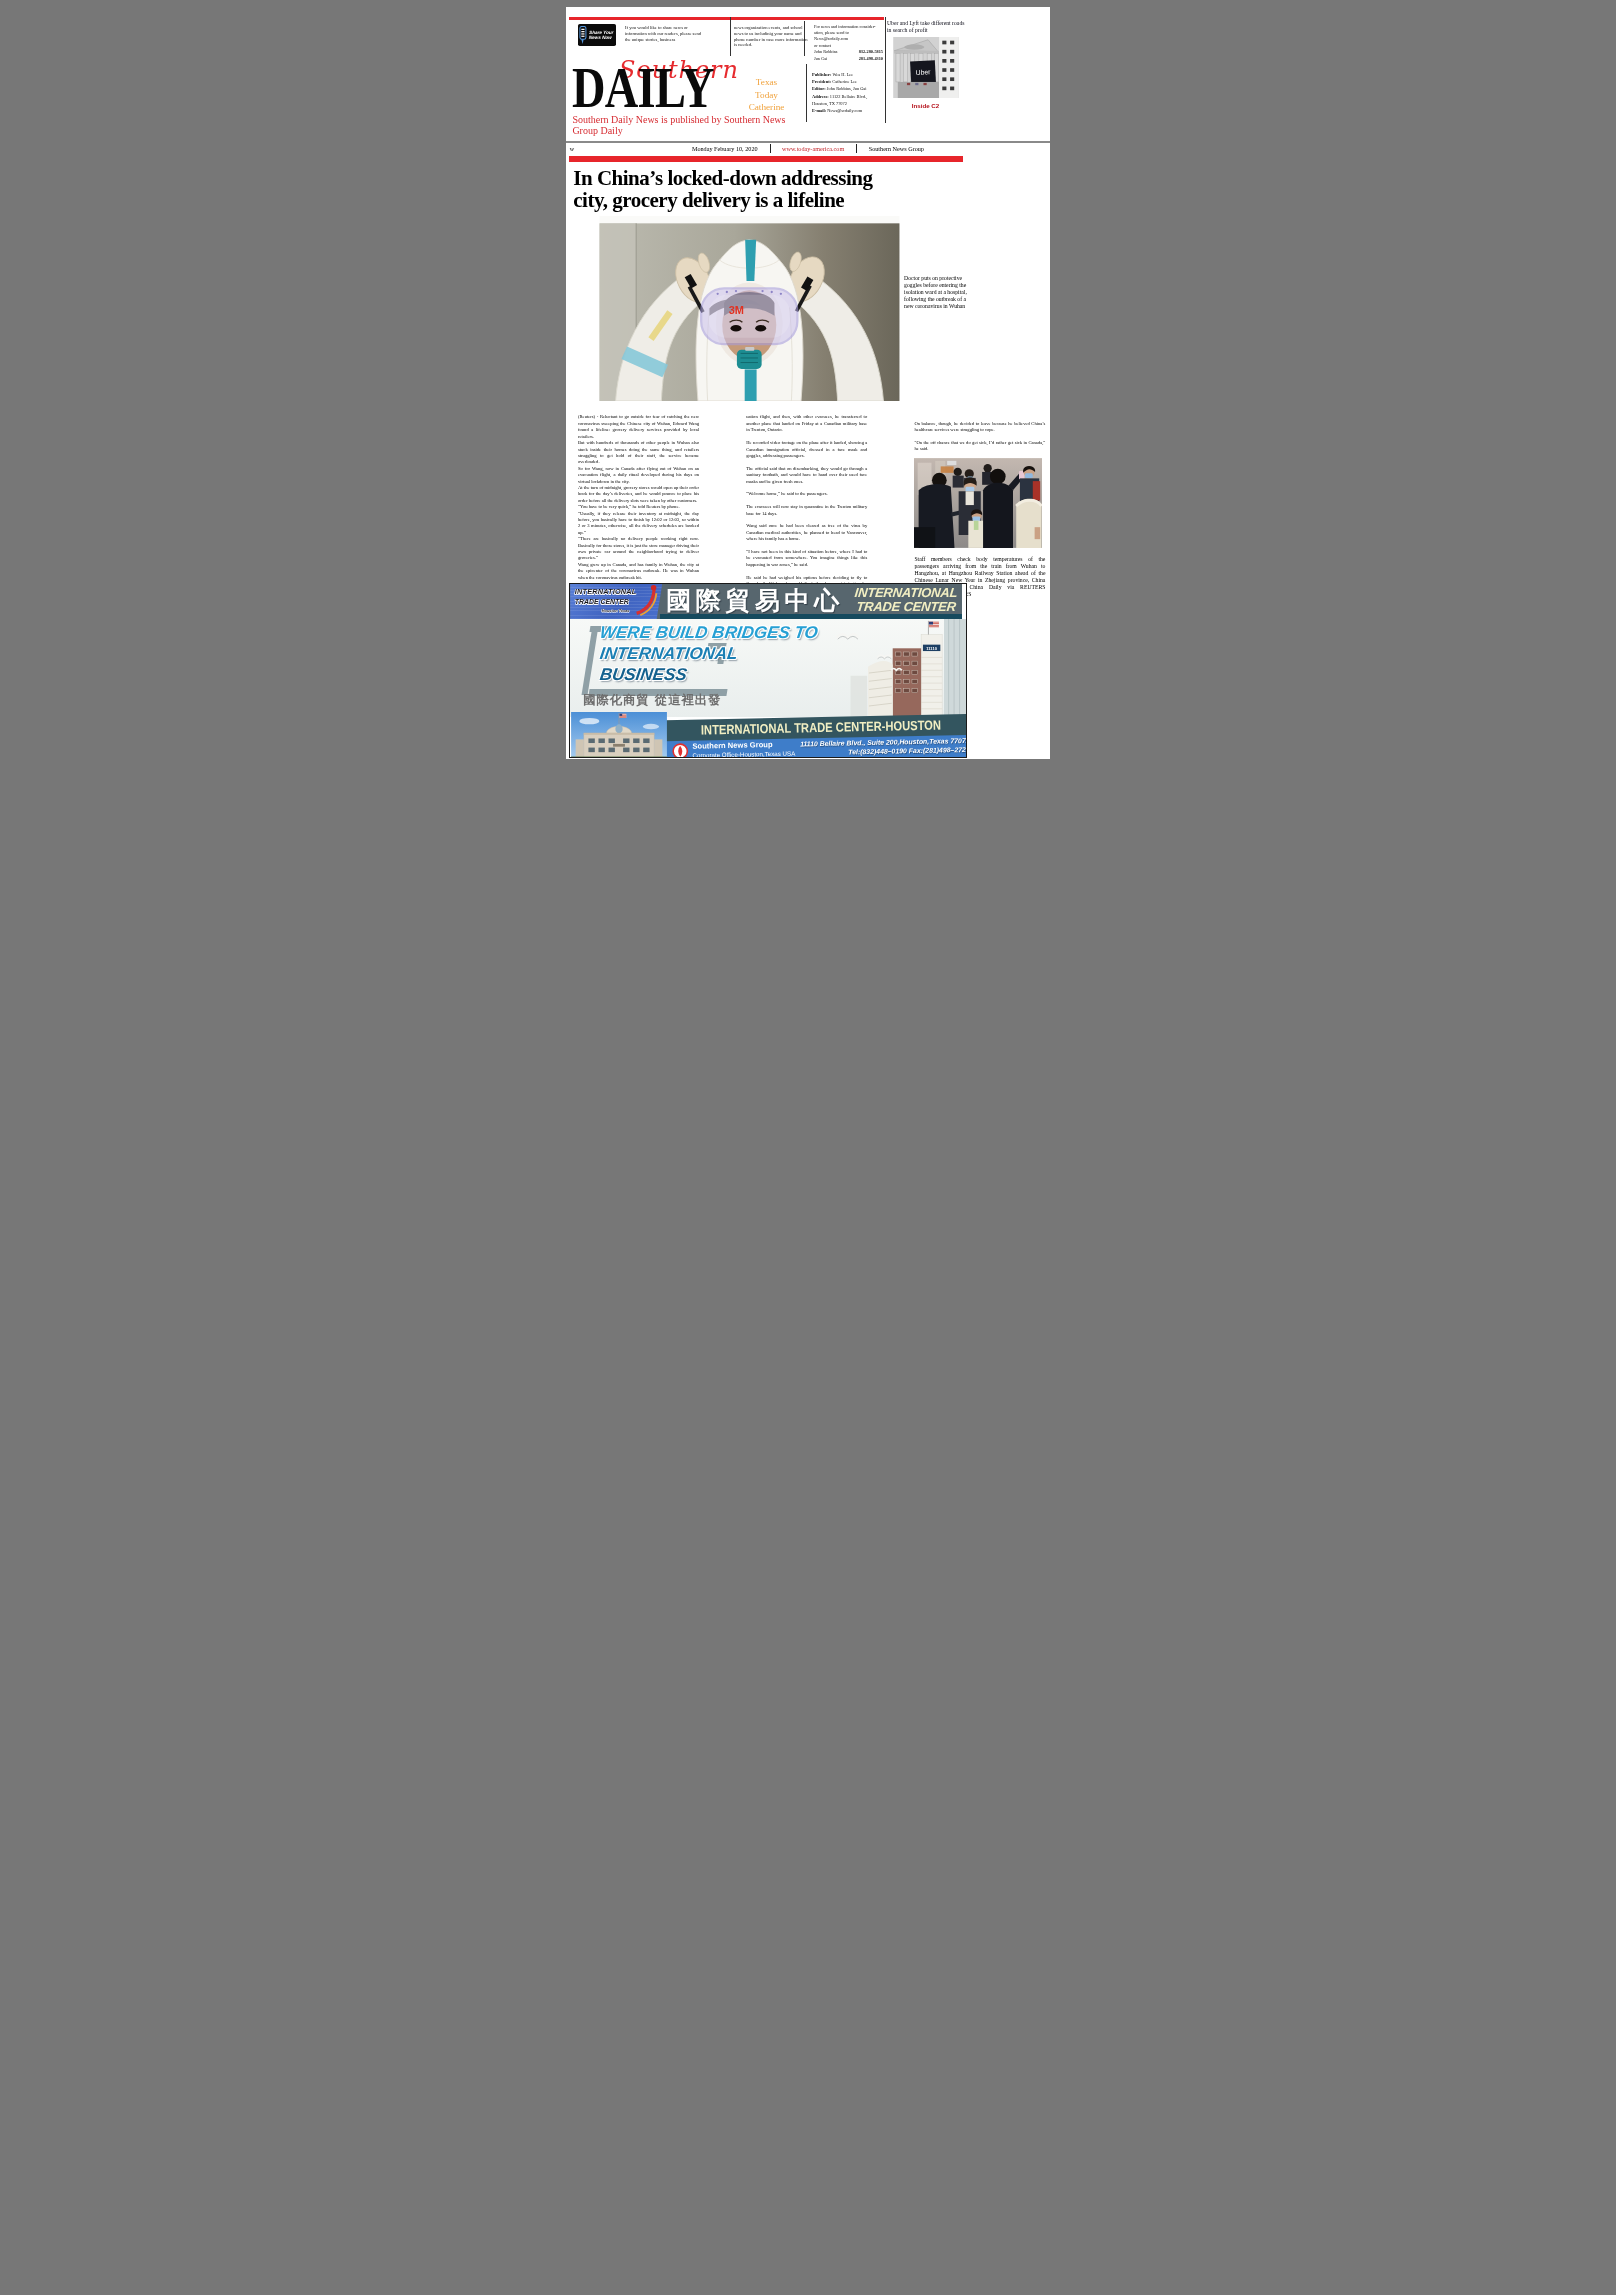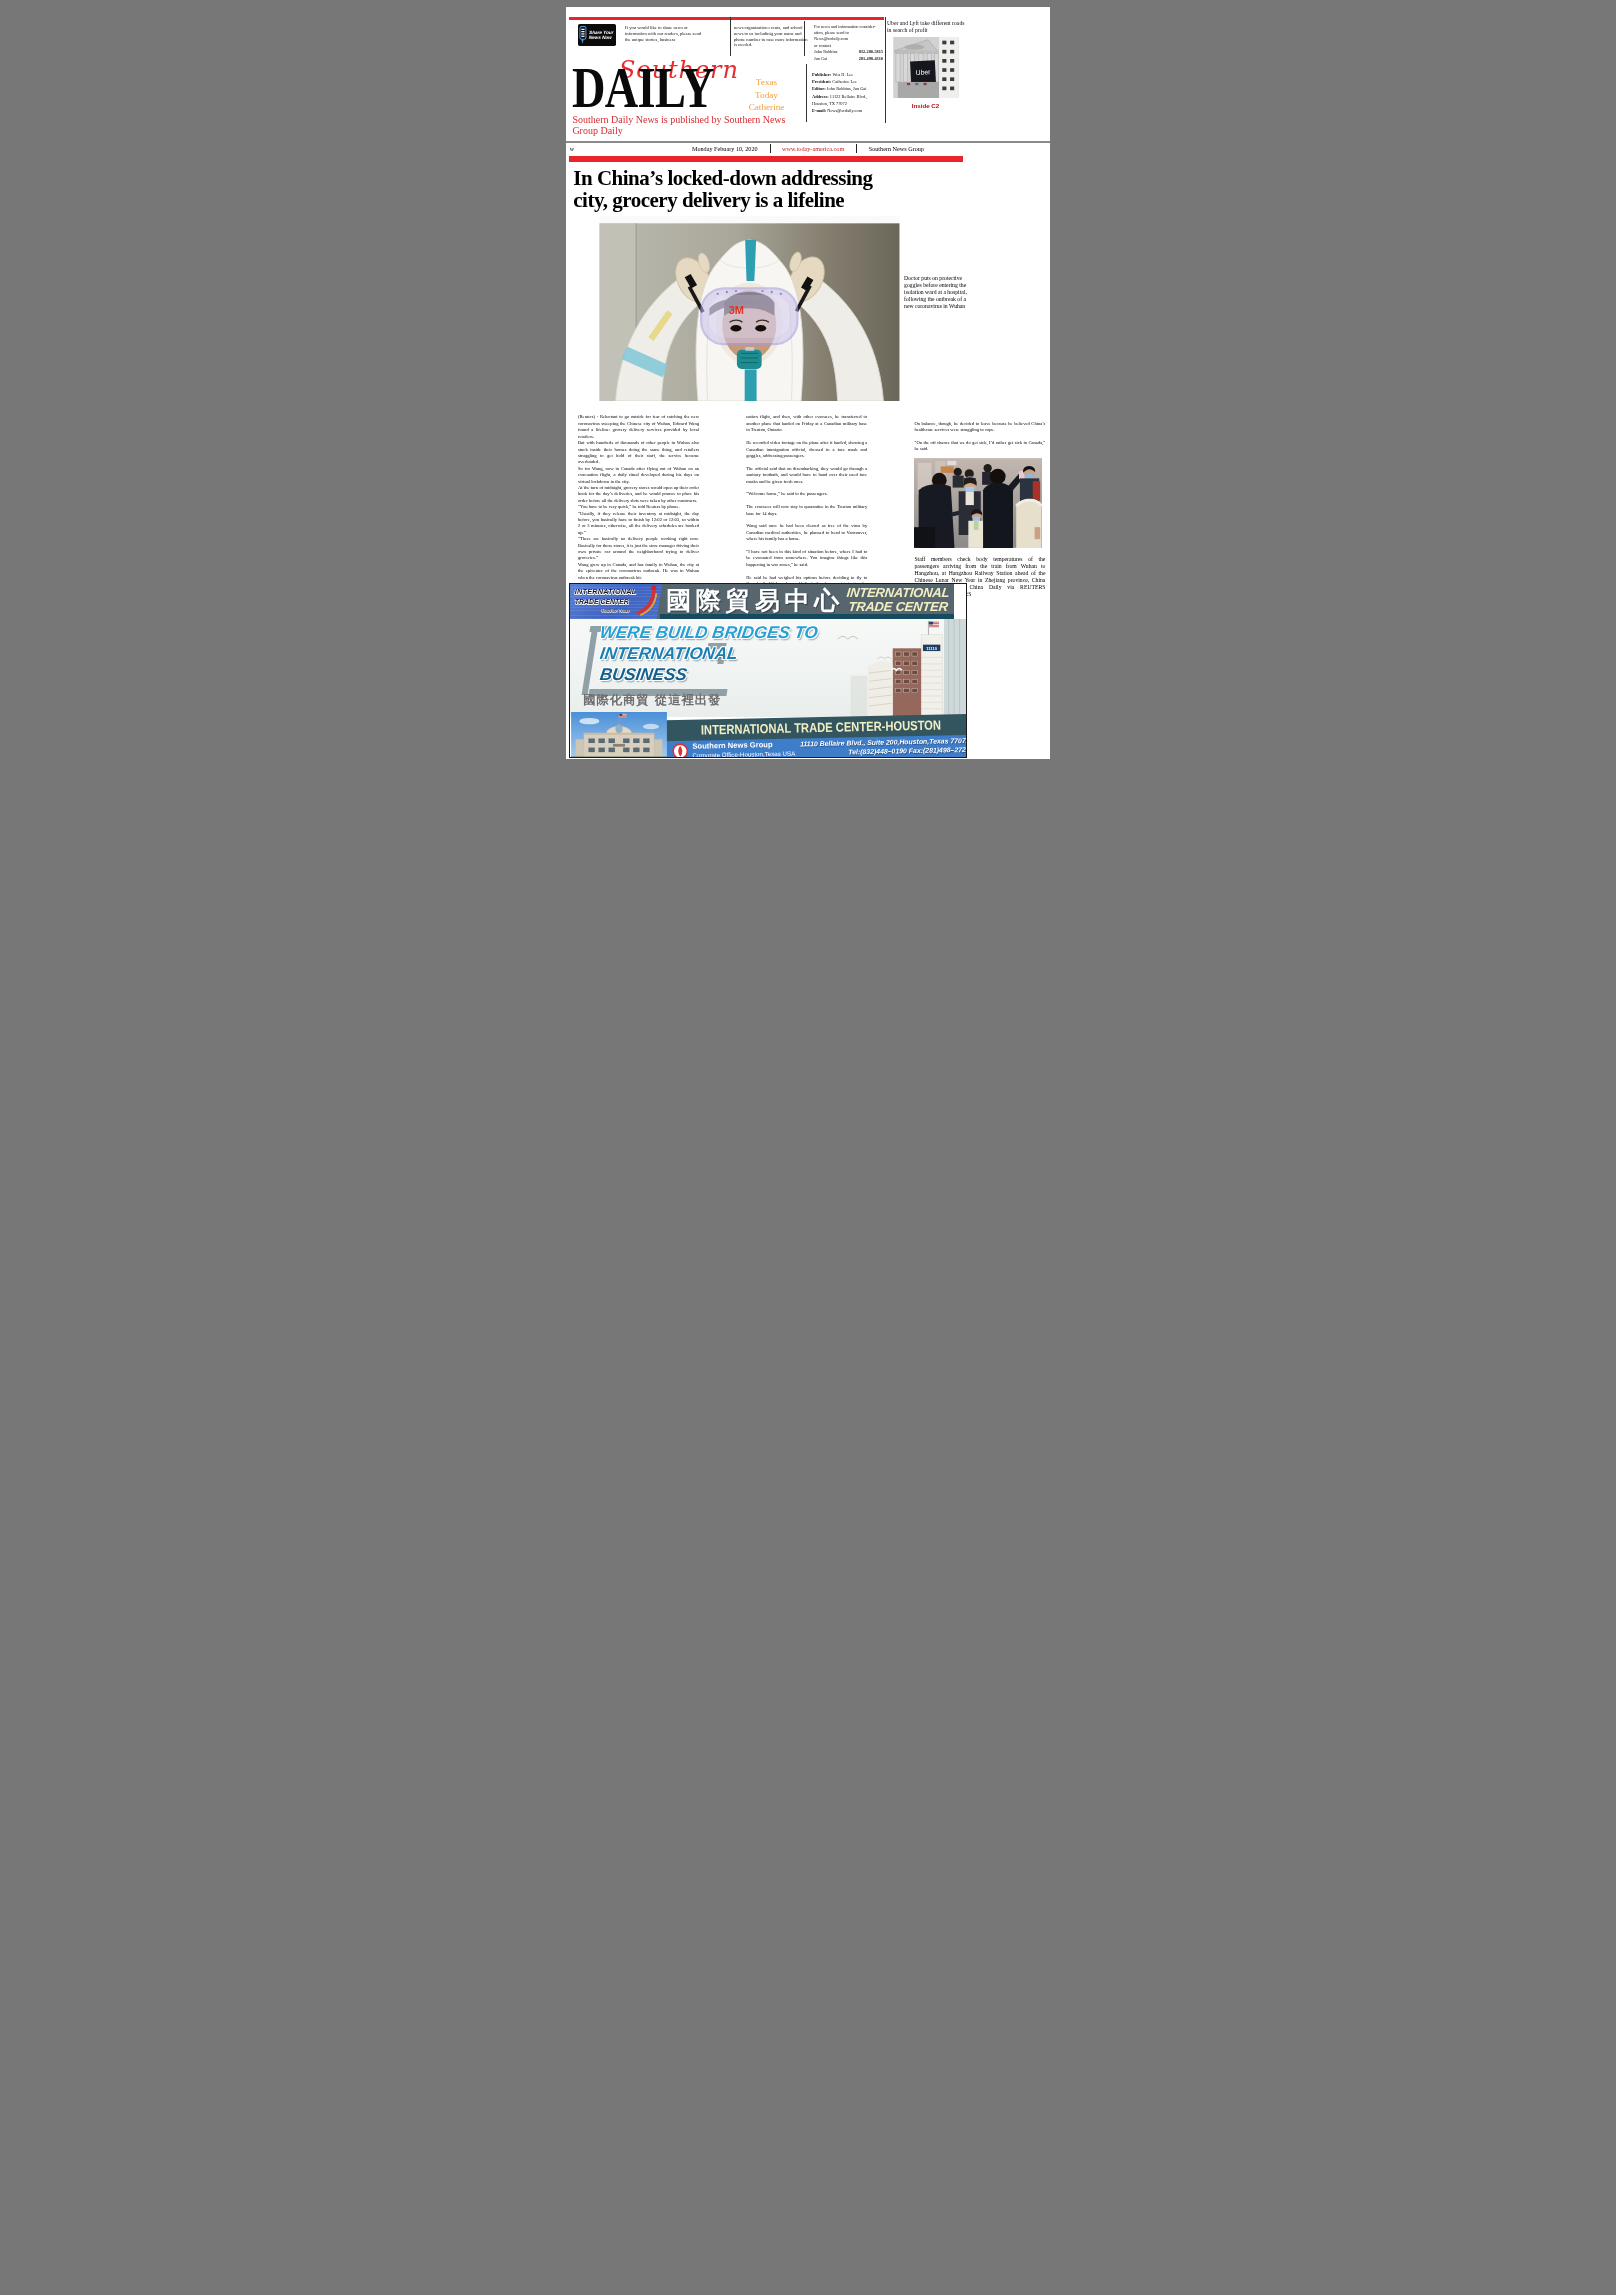--- a/index.html
+++ b/index.html
@@ -68,21 +68,21 @@
   .colA{width:121px}.colB{width:121px}.colC{width:131px;text-align:justify}
   .colA p{margin:0}
   .colA p.gap-top{margin-top:6.4px}
   .colB p{margin:0 0 6.4px}
   .colC p{margin:6.4px 0 0}
   .photo2{width:128px;height:90px;margin-top:5.5px}
   .caption2{margin-top:7.3px;font-size:5.7px;line-height:7.1px}
 
   
   .ad{position:absolute;left:3.2px;top:576px;width:398px;height:175px;border:0.9px solid #1a1a1a;background:#fff;overflow:hidden}
-  .ad-top{position:absolute;top:0;left:0;right:12px;height:35px;background:var(--ad-slate)}
+  .ad-top{position:absolute;top:0;left:0;right:4px;height:35px;background:var(--ad-slate)}
   .ad-logo{position:absolute;left:0;top:0;width:92px;height:35px;
     background:linear-gradient(135deg,#5a80d8,#3f63c0 55%,var(--ad-blue-logo));
     clip-path:polygon(0 0,100% 0,94% 100%,0 100%);padding:3.7px 0 0 4.6px}
   .ad-logo::before{content:"";position:absolute;inset:0;
     background:repeating-linear-gradient(0deg,rgba(255,255,255,.09) 0 0.9px,transparent 0.9px 2.8px)}
   .lg1{font:italic 800 7.3px/7.8px "Liberation Sans",sans-serif;color:#101018;letter-spacing:0.2px;
     text-shadow:-0.5px -0.5px 0 #fff,0.5px -0.5px 0 #fff,-0.5px 0.5px 0 #fff,0.5px 0.5px 0 #fff}
   .lg2{font:italic 800 6.9px/7.8px "Liberation Sans",sans-serif;color:#101018;margin-top:2.8px;
     text-shadow:-0.5px -0.5px 0 #fff,0.5px -0.5px 0 #fff,-0.5px 0.5px 0 #fff,0.5px 0.5px 0 #fff}
   .lg3{font:italic bold 3.9px "Liberation Sans",sans-serif;color:#14141e;margin:1.8px 0 0 27px;

